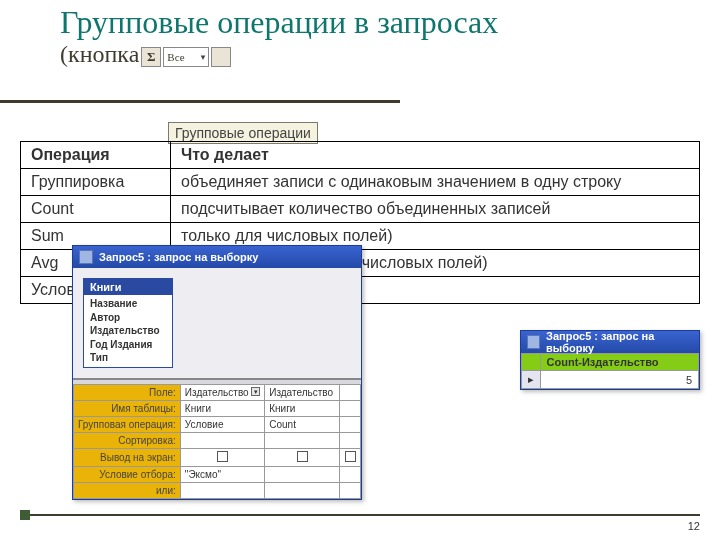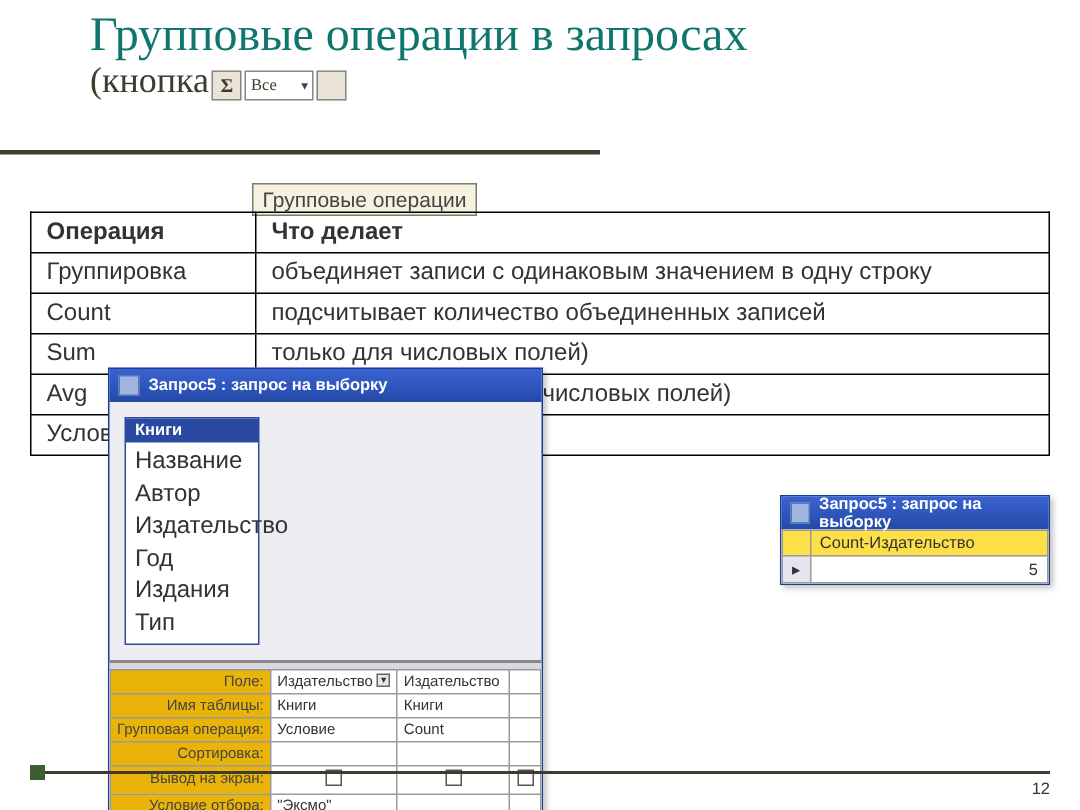--- a/index.html
+++ b/index.html
@@ -94,21 +94,21 @@
   }
   .field-list {
     margin: 10px; width: 90px;
     border: 1px solid #2a49a0;
     background: #fff;
   }
   .field-list-header {
     background: #2a49a0; color: #fff; font-size: 11px;
     font-weight: bold; padding: 2px 6px;
   }
-  .field-list-body { padding: 2px 6px; font-size: 16px; line-height: 1.35; color:#333; }
+  .field-list-body { padding: 2px 6px; font-size: 10px; line-height: 1.35; color:#333;font-weight:bold; }
 
   .grid-area {
     border-top: 2px solid #888;
     background: #d8d8de;
     padding-top: 4px;
   }
   .qgrid {
     width: 100%; border-collapse: collapse;
     font-size: 10px; background: #fff;
   }
@@ -143,21 +143,21 @@
     font-size: 11px;
     box-shadow: 2px 2px 4px rgba(0,0,0,.25);
   }
   .result-grid {
     width: 100%; border-collapse: collapse; background:#fff;
   }
   .result-grid th, .result-grid td {
     border: 1px solid #999; font-size: 11px;
     padding: 2px 6px; text-align: left;
   }
-  .result-grid th { background:#fde047; font-weight: normal; }
+  .result-grid th { background:#84cc16; font-weight: bold; }
   .rowmarker { width: 14px; background:#e5e5ef; text-align:center; }
 
   .footer-line {
     position: absolute; left: 20px; right: 20px; bottom: 24px;
     height: 2px; background: #3f3b2e;
   }
   .footer-square {
     position: absolute; left: 20px; bottom: 20px;
     width: 10px; height: 10px; background: #3e5d34;
   }

